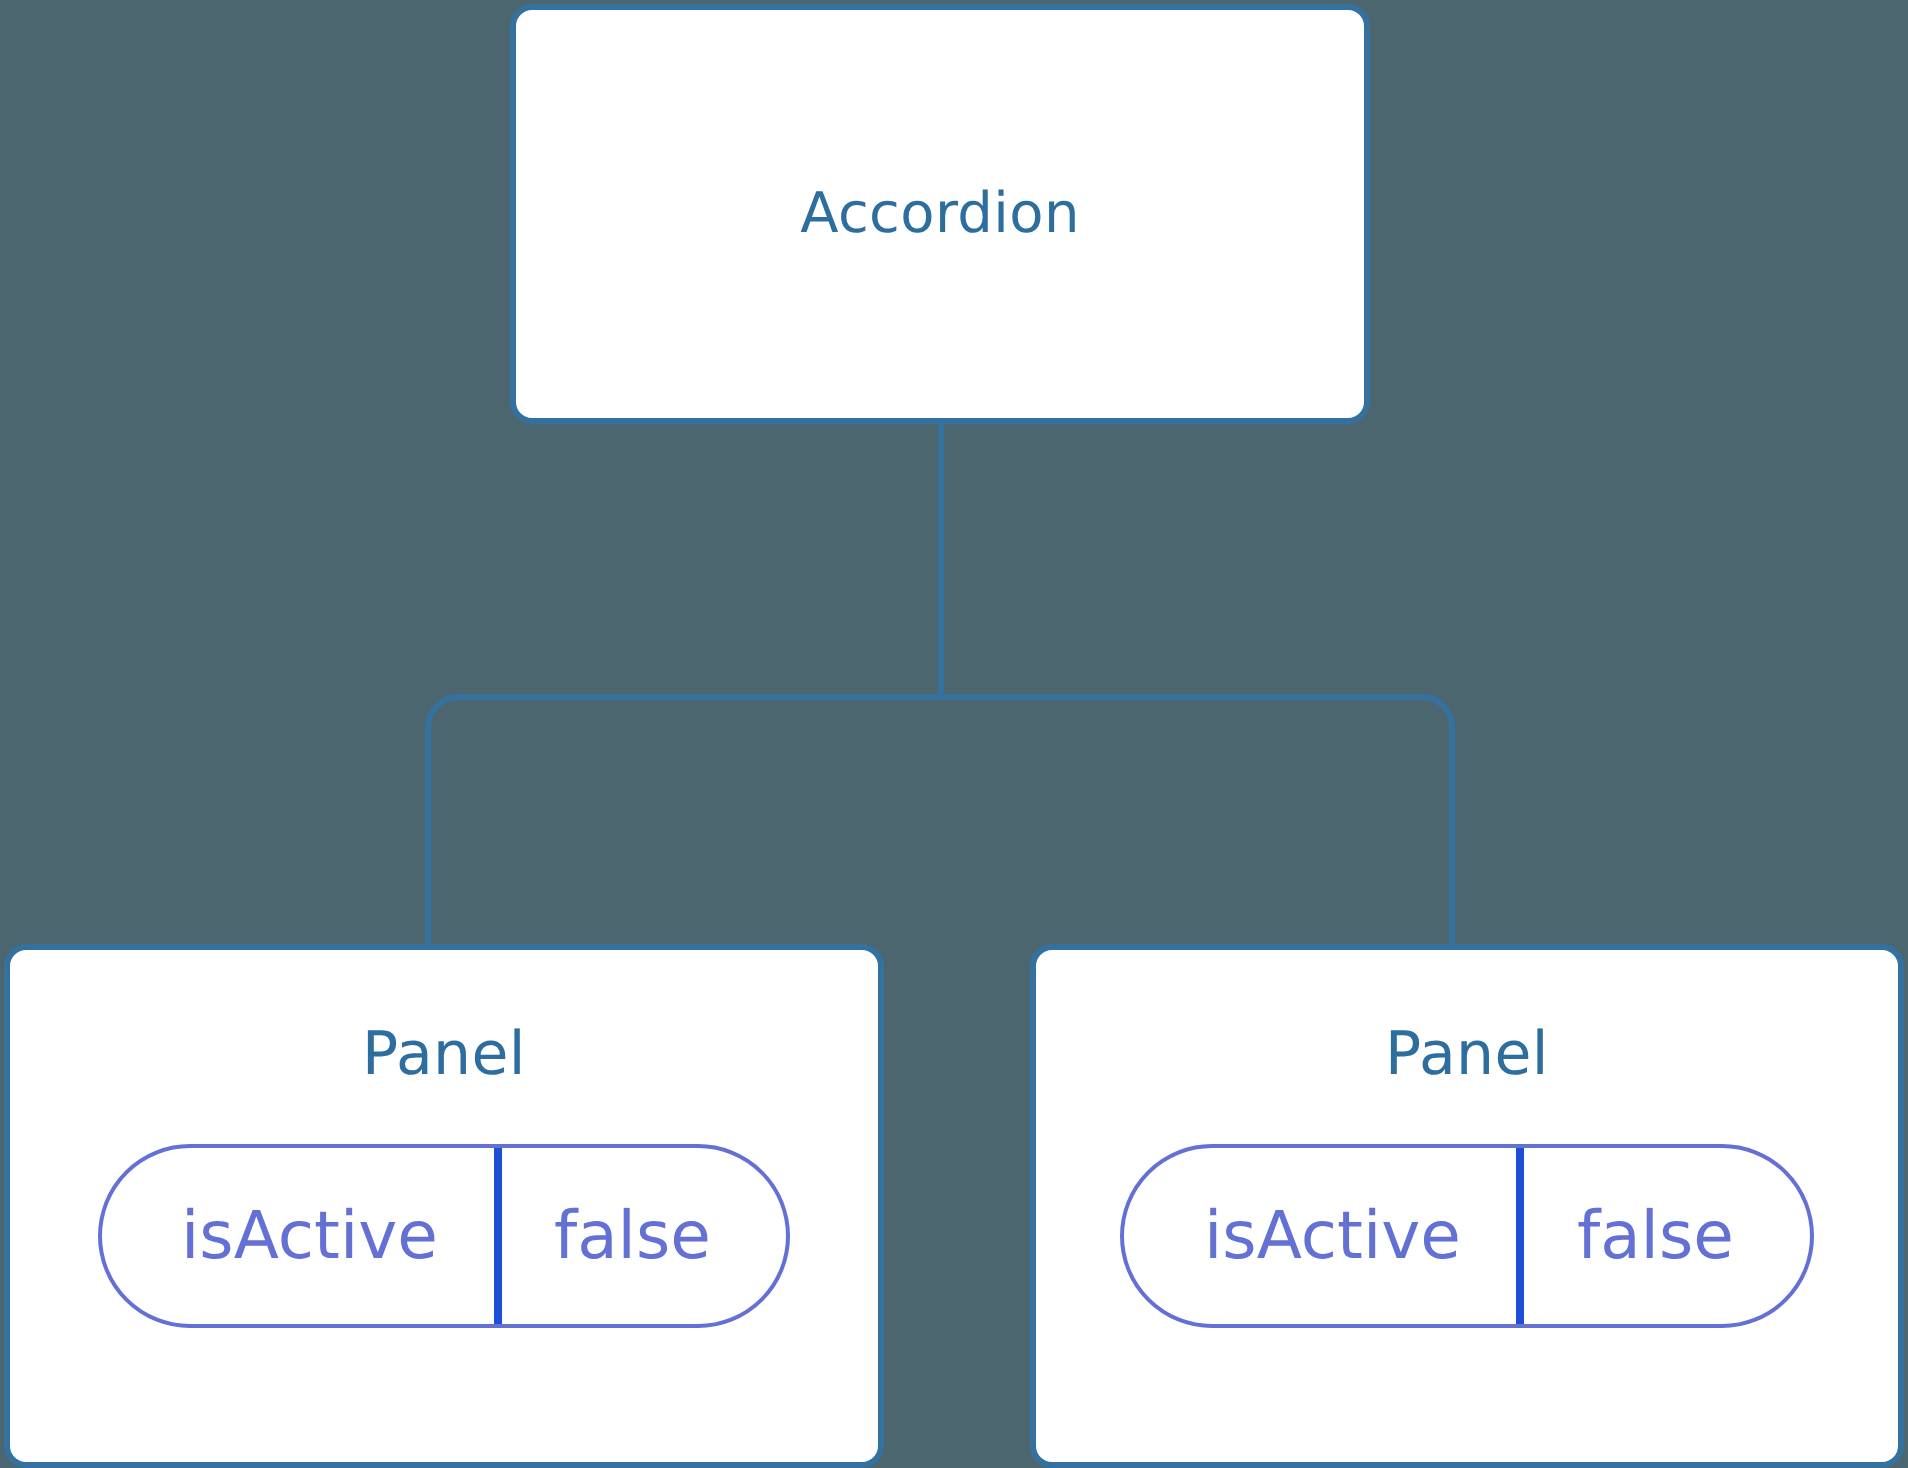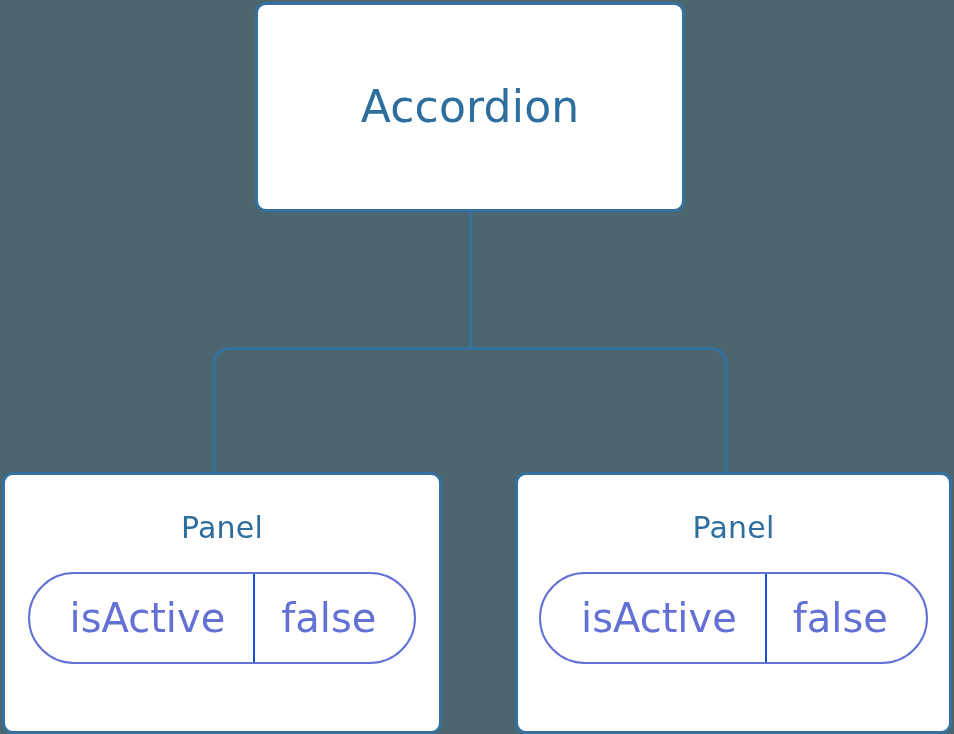--- a/index.html
+++ b/index.html
@@ -76,21 +76,21 @@
     color: #2e6e9e;
     font-size: 30px;
     font-weight: 400;
     line-height: 1.15;
     letter-spacing: 0.2px;
     text-align: center;
     white-space: nowrap;
   }
 
   .node-title-root {
-    font-size: 44px;
+    font-size: 28px;
   }
 
   
   .prop-pill {
     position: relative;
     margin-top: 26px;
     display: flex;
     align-items: stretch;
     height: 92px;
     border: 2px solid #6370d4;
@@ -99,33 +99,33 @@
     box-sizing: border-box;
     overflow: hidden;
   }
 
   .prop-key,
   .prop-value {
     display: flex;
     align-items: center;
     justify-content: center;
     color: #6370d4;
-    font-size: 40px;
+    font-size: 33px;
     line-height: 1;
     white-space: nowrap;
     box-sizing: border-box;
   }
 
   .prop-key {
     padding: 0 28px 0 40px;
   }
 
   .prop-value {
     padding: 0 38px 0 26px;
-    border-left: 2px solid #1d4ed8;
+    border-left: 4px solid #1d4ed8;
   }
 </style>
 </head>
 <body>
 
 <div id="diagram-canvas">
 
   <svg class="connector-layer" viewBox="0 0 954 734" width="954" height="734" aria-hidden="true">
 
     <path d="M 470.5 211 L 470.5 348" fill="none" stroke="#35719e" stroke-width="3"></path>

